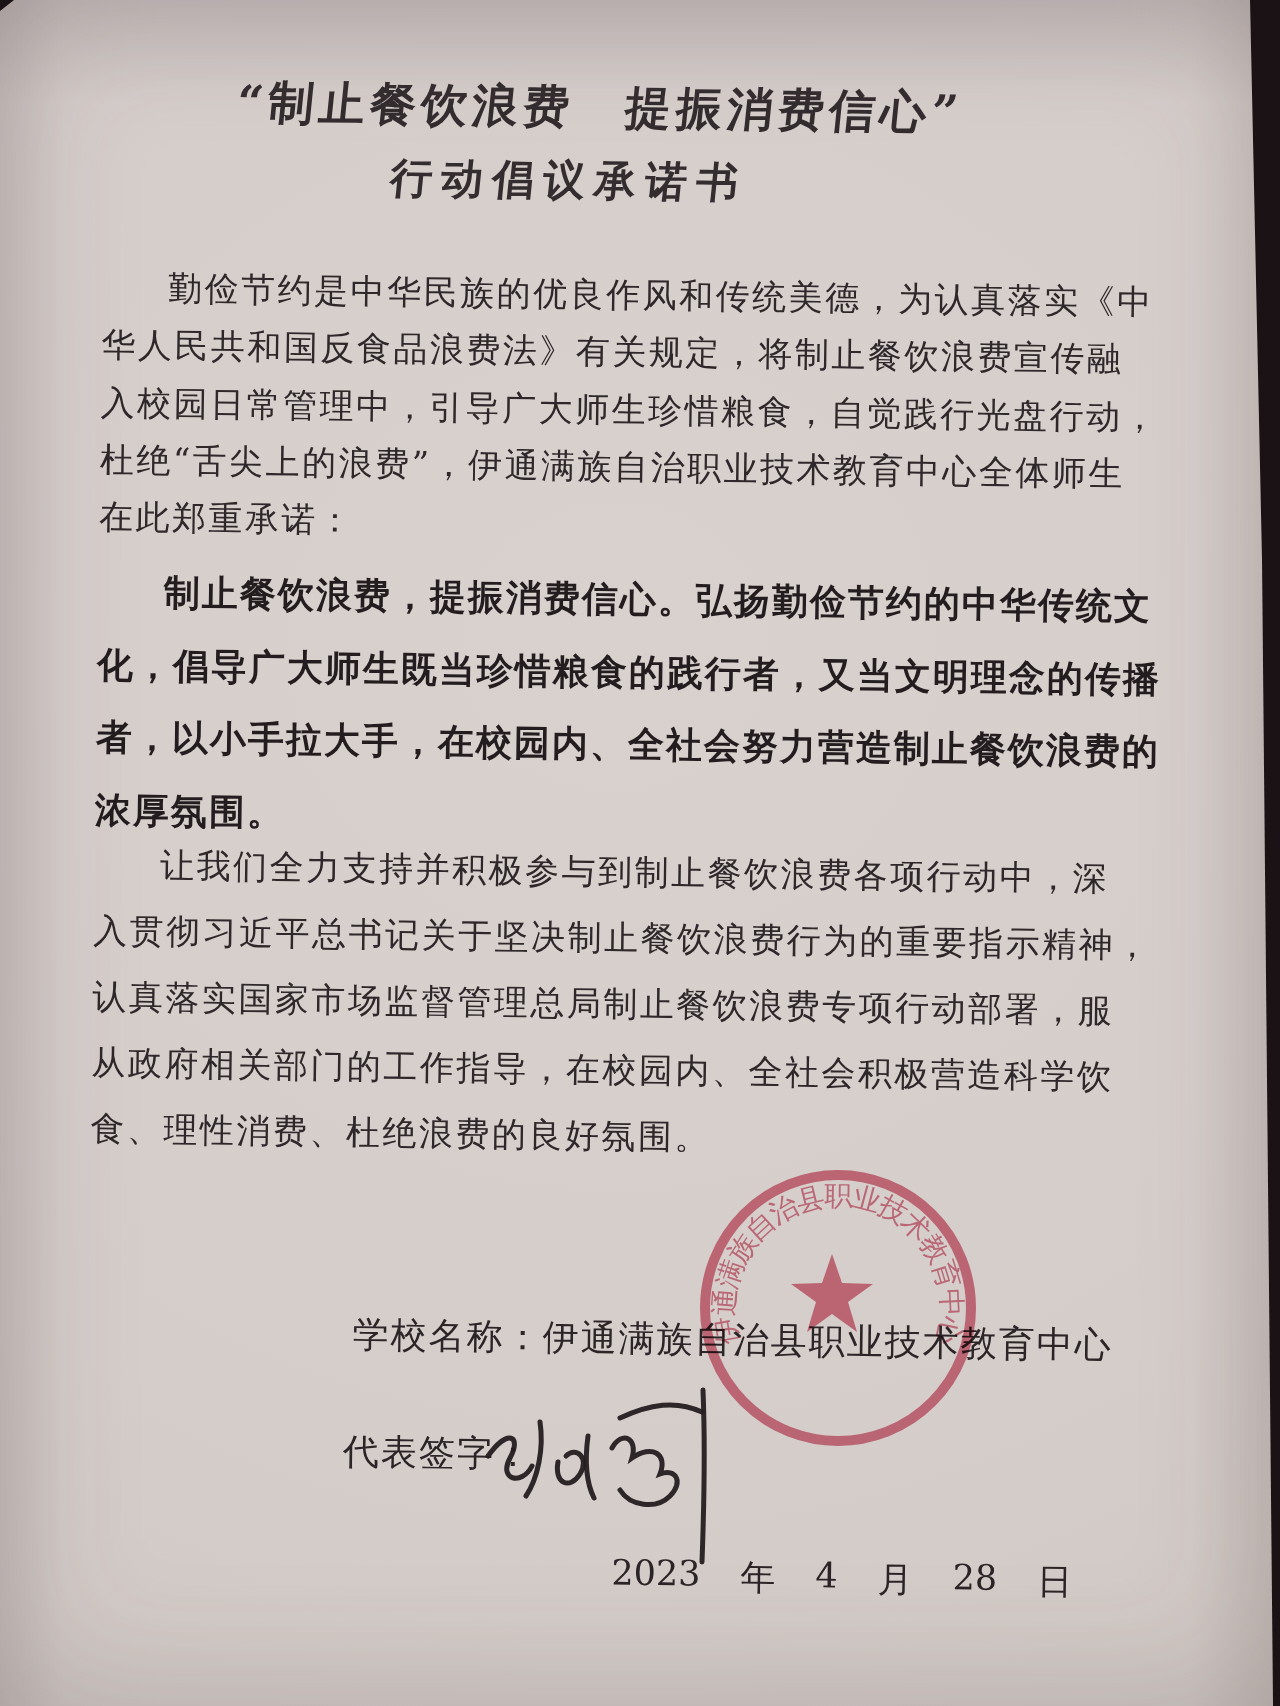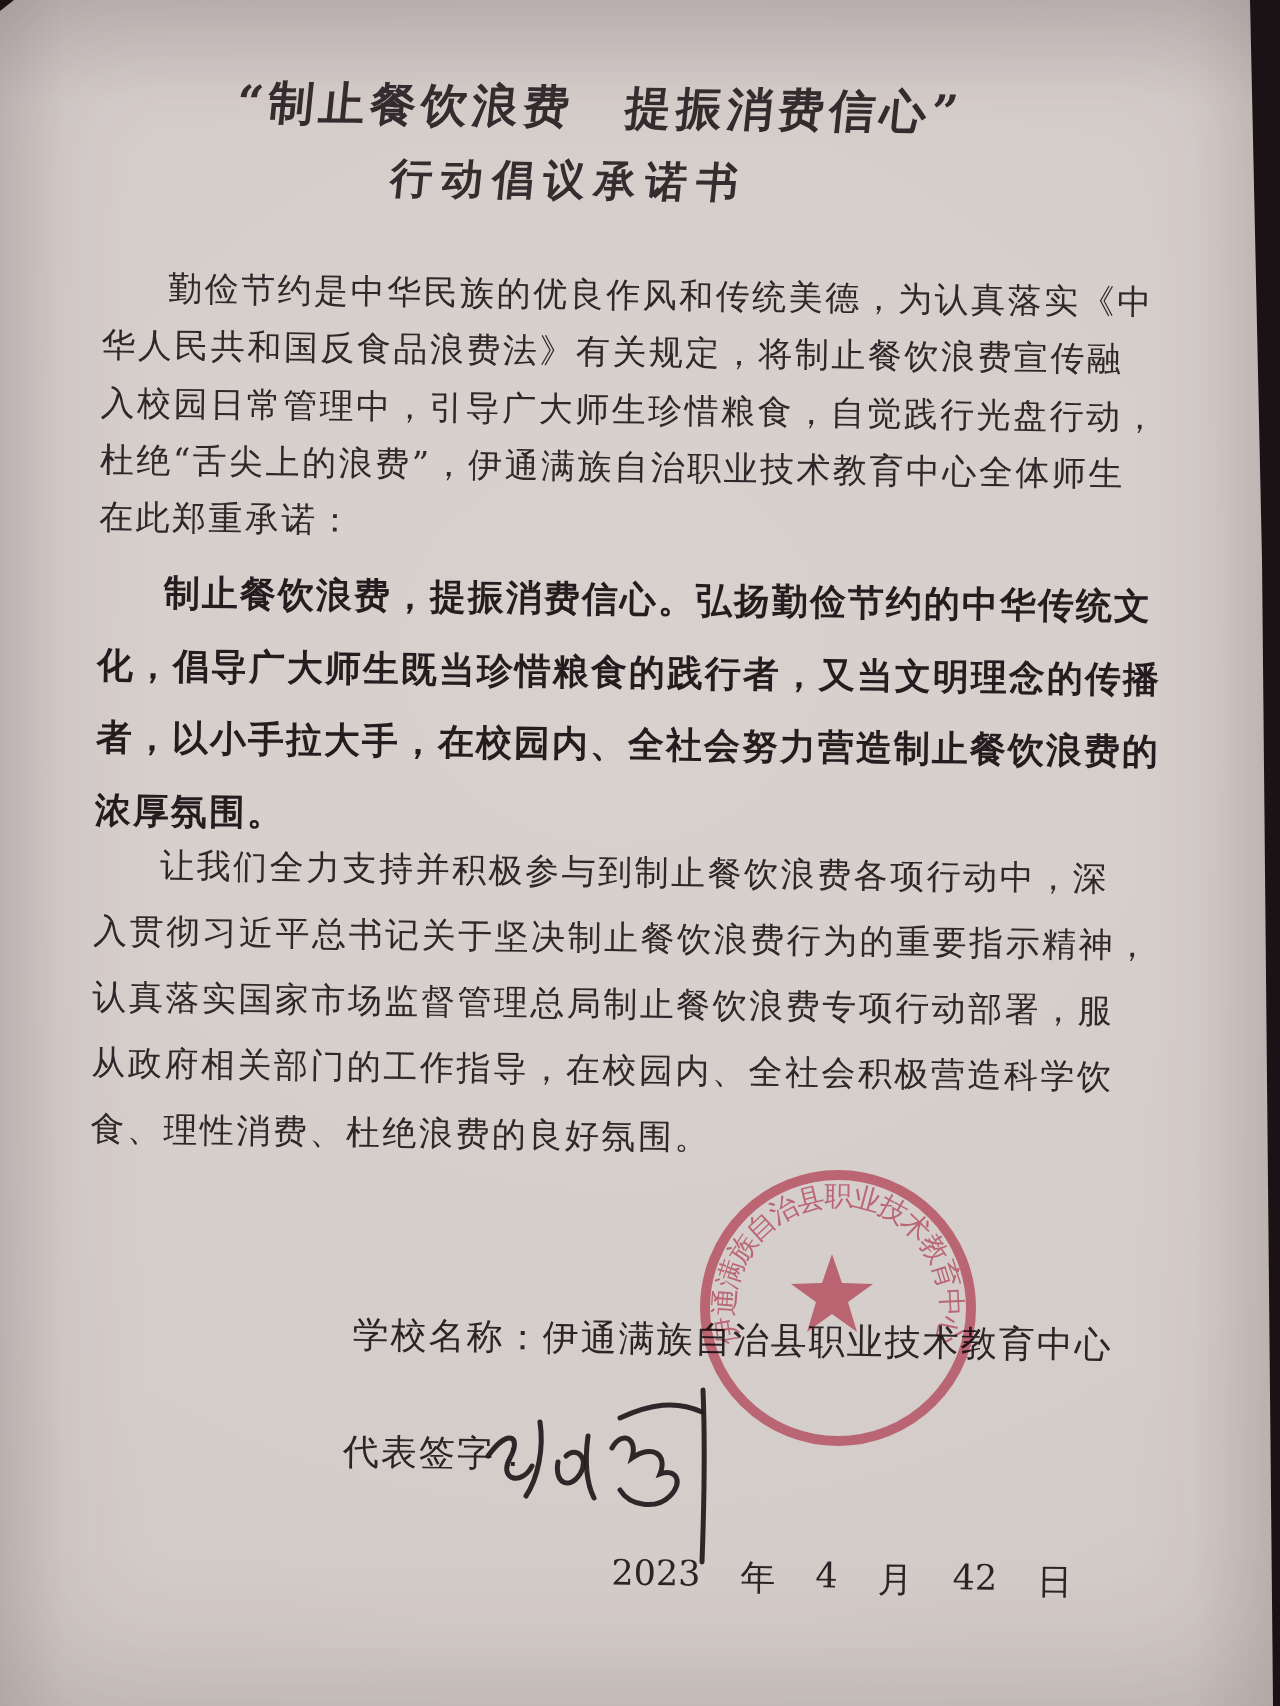--- a/index.html
+++ b/index.html
@@ -71,21 +71,21 @@
       <span>学校名称：</span><span>伊通满族自治县职业技术教育中心</span>
     </div>
 
     <div class="footline" style="left:362px;top:1424px">代表签字：</div>
 
     <div class="datebits">
       <span>2023</span>
       <span>年</span>
       <span>4</span>
       <span>月</span>
-      <span>42</span>
+      <span>28</span>
       <span>日</span>
     </div>
   </div>
 
   <svg class="seal" width="300" height="300" viewBox="0 0 300 300">
     <defs>
       <path id="sealArc" d="M 52,186 A 104,104 0 1 1 248,186"></path>
     </defs>
     <circle class="seal-ring" cx="150" cy="150" r="133"></circle>
     <text class="seal-text">

